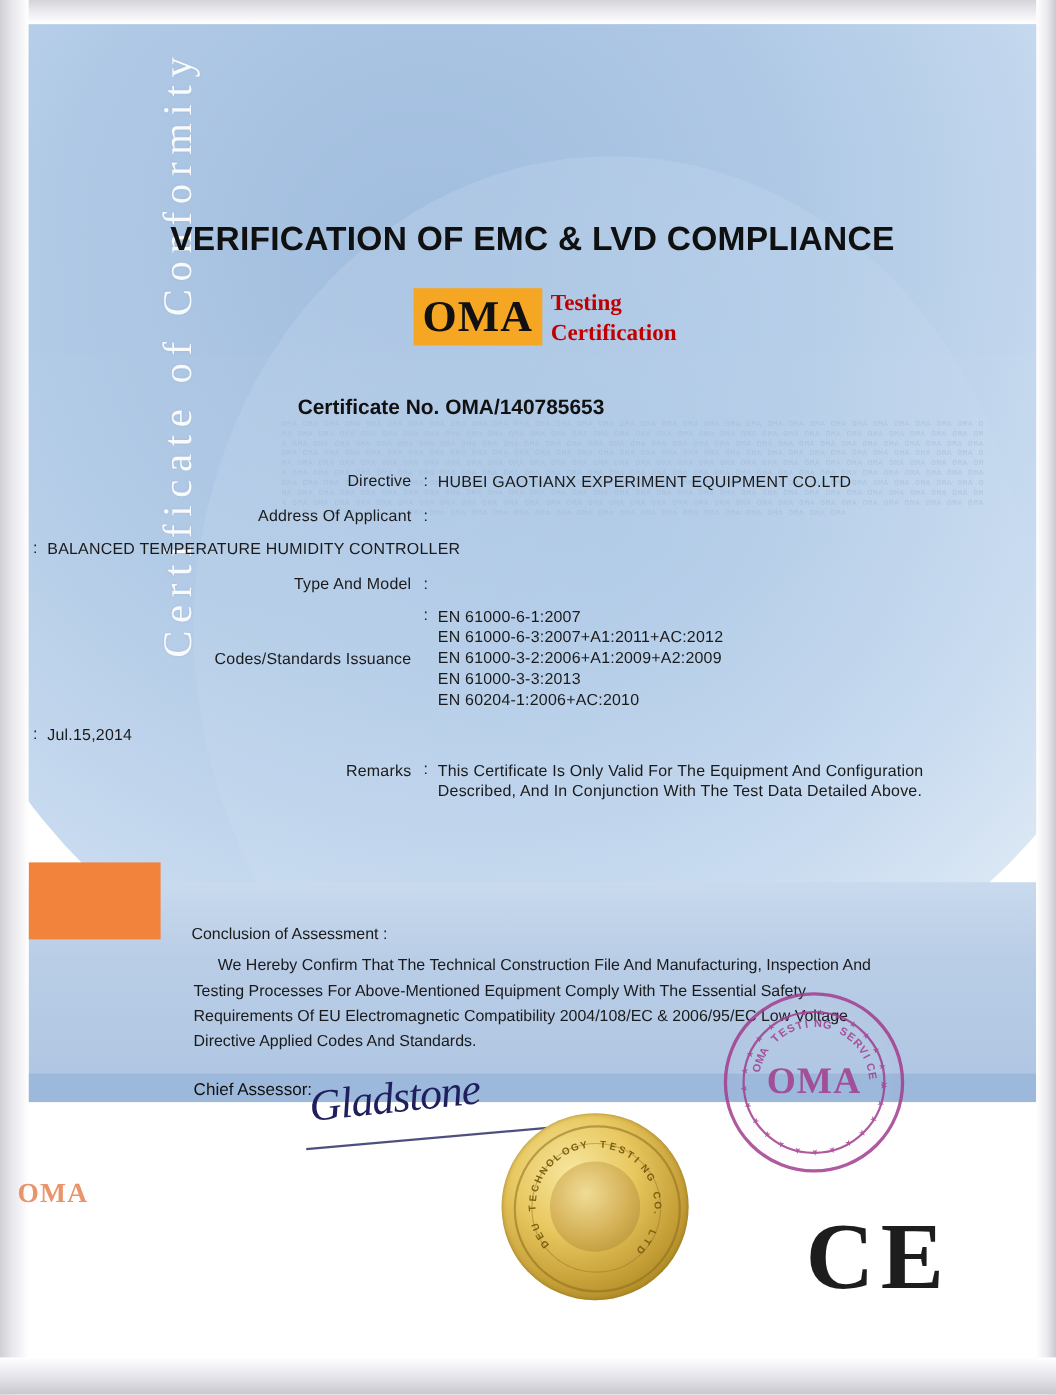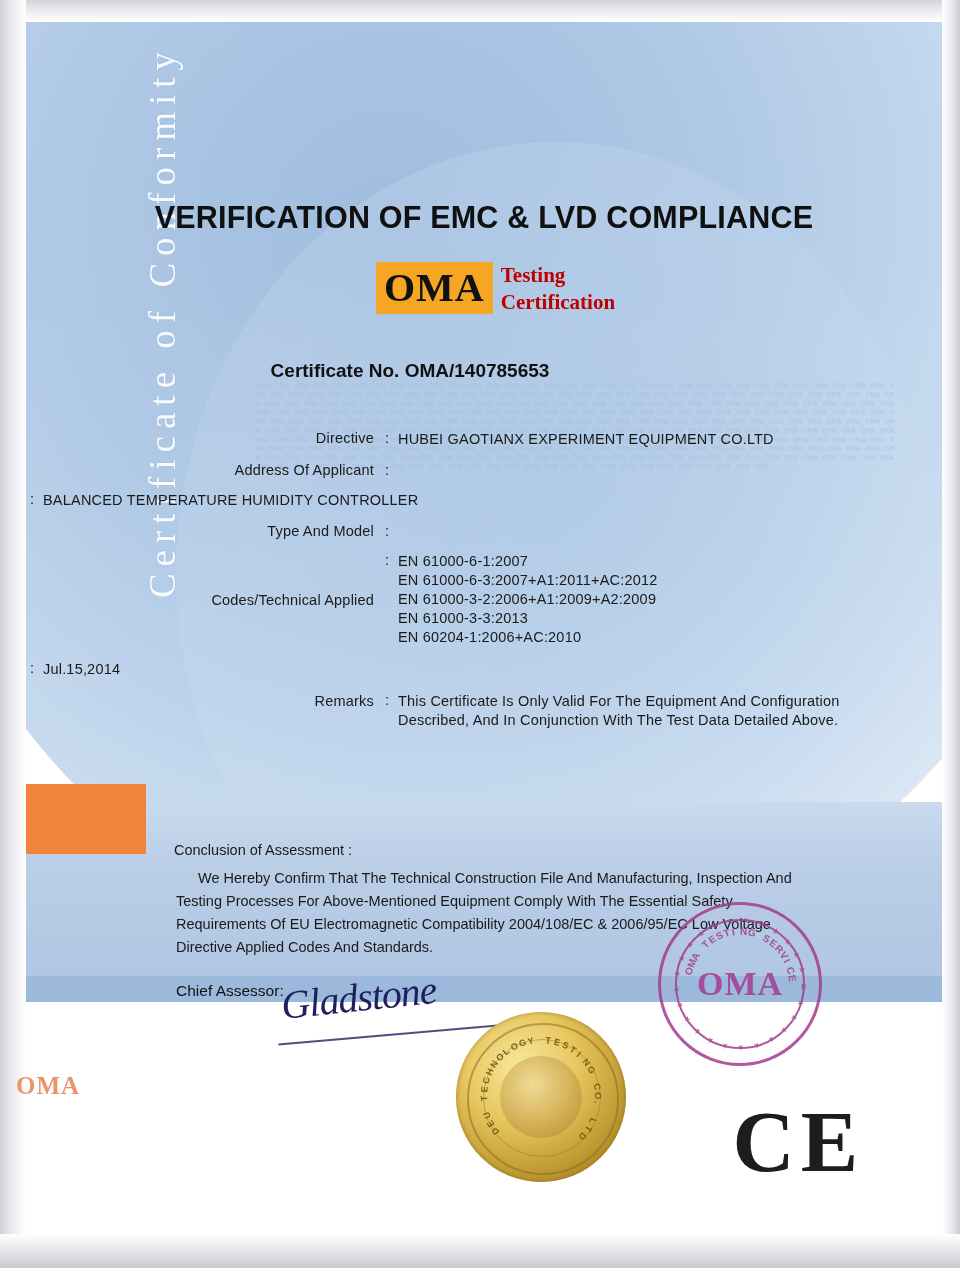--- a/index.html
+++ b/index.html
@@ -450,21 +450,21 @@
         <div class="field-colon">:</div>
         <div class="field-value">BALANCED TEMPERATURE HUMIDITY CONTROLLER</div>
       </div>
 
       <div class="field-row row-type">
         <div class="field-label">Type And Model</div>
         <div class="field-colon">:</div>
       </div>
 
       <div class="field-row row-codes">
-        <div class="field-label">Codes/Technical Applied</div>
+        <div class="field-label">Codes/Standards Issuance</div>
         <div class="field-colon">:</div>
         <div class="field-value">EN 61000-6-1:2007
 EN 61000-6-3:2007+A1:2011+AC:2012
 EN 61000-3-2:2006+A1:2009+A2:2009
 EN 61000-3-3:2013
 EN 60204-1:2006+AC:2010</div>
       </div>
 
       <div class="field-row row-date">
         <div class="field-colon">:</div>

